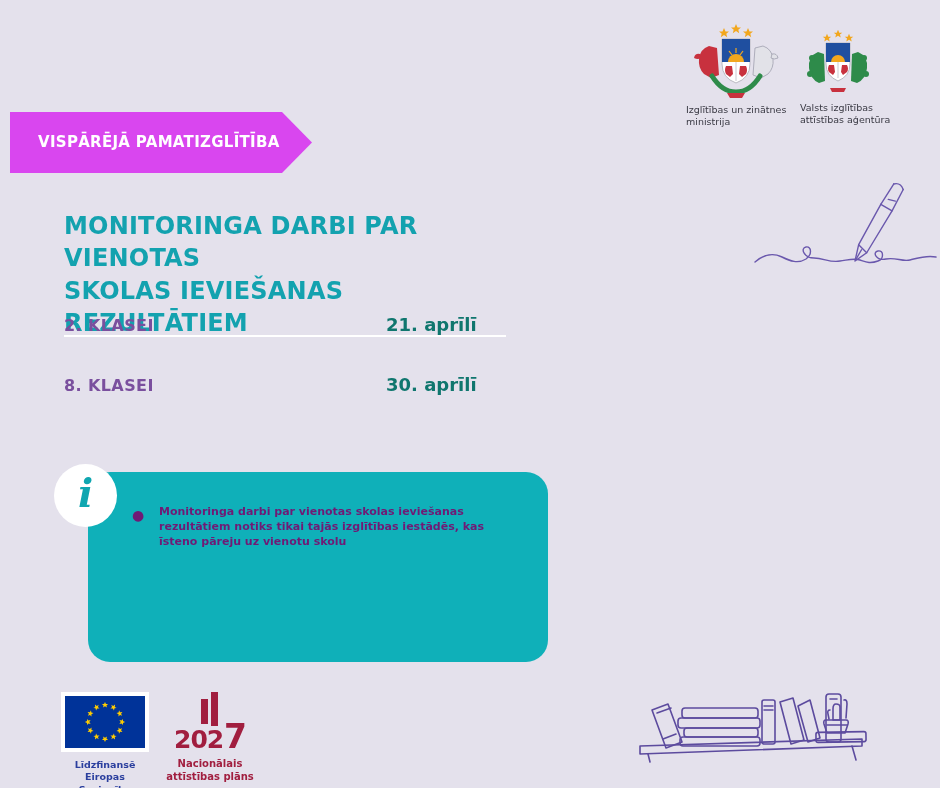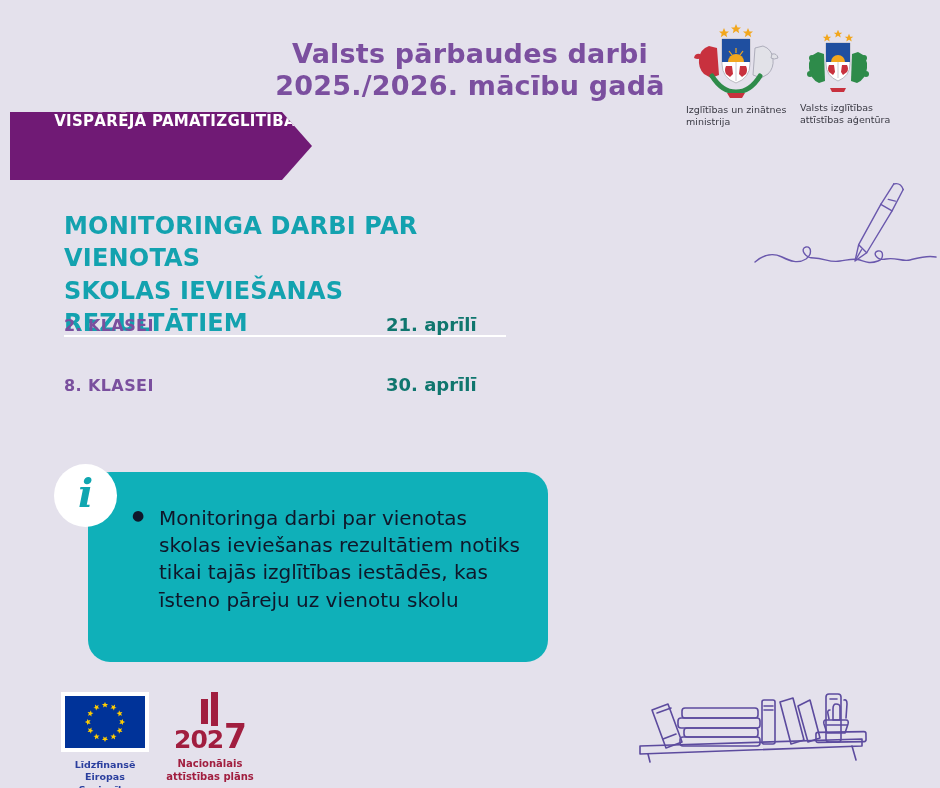--- a/index.html
+++ b/index.html
@@ -11,42 +11,42 @@
   .title { position:absolute; left:260px; top:38px; width:420px; text-align:center;
            color:#7b4f9f; font-weight:bold; font-size:27px; line-height:1.2; letter-spacing:.2px; }
 
   
   .logo-block { position:absolute; text-align:left; }
   .logo-ministry { left:686px; top:24px; width:110px; }
   .logo-viaa { left:800px; top:30px; width:96px; }
   .logo-caption { font-size:9.5px; color:#3a3a44; line-height:1.25; margin-top:2px; font-weight:normal; }
 
   
-  .banner { position:absolute; left:10px; top:112px; width:302px; height:68px; background:#701a75;
+  .banner { position:absolute; left:10px; top:112px; width:302px; height:61px; background:#d946ef;
             clip-path:polygon(0 0, calc(100% - 30px) 0, 100% 50%, calc(100% - 30px) 100%, 0 100%);
-            display:flex; justify-content:center; padding-left:28px; }
+            display:flex; flex-direction:column; justify-content:center; padding-left:28px; }
   .banner span { color:#fff; font-weight:bold; font-size:15px; line-height:1.32; letter-spacing:.3px; }
 
   
   .heading { position:absolute; left:64px; top:210px; width:440px; color:#13a2af;
              font-weight:bold; font-size:24px; line-height:1.35; letter-spacing:.2px; }
 
   
   .schedule { position:absolute; left:64px; top:279px; width:442px; }
   .sched-row { height:58px; display:flex; align-items:flex-end;gap:12px; }
   .sched-row.divided { border-bottom:2px solid #ffffff; }
   .sched-label { width:310px; color:#7a4f9e; font-weight:bold; font-size:16px; letter-spacing:.4px; }
   .sched-date { color:#0f766e; font-weight:bold; font-size:18px;margin-top:32px; }
 
   
   .infobox { position:absolute; left:88px; top:472px; width:460px; height:190px;
              background:#0fb0b9; border-radius:22px; z-index:1; }
   .infobox ul { list-style:none; padding:33px 22px 0 44px; }
-  .infobox li { position:relative; padding-left:27px; color:#0f172a; font-weight:normal;
-                font-size:20px; line-height:1.36; margin-bottom:17px; }
+  .infobox li { position:relative; padding-left:27px; color:#701a75; font-weight:bold;
+                font-size:11px; line-height:1.36; margin-bottom:17px; }
   .infobox li::before { content:"●"; position:absolute; left:0; top:1px; font-size:14px; }
   .info-circle { position:absolute; left:54px; top:464px; width:63px; height:63px; border-radius:50%;
                  background:#ffffff; z-index:2; display:flex; align-items:center; justify-content:center;
                  color:#0fa6b0; font-family:"DejaVu Serif","Liberation Serif",serif;
                  font-style:italic; font-weight:bold; font-size:40px; padding-bottom:6px; }
 
   
   .eu-block { position:absolute; left:58px; top:692px; width:94px; text-align:center; }
   .eu-caption { font-size:9.5px; font-weight:bold; color:#2b3f9e; line-height:1.3; margin-top:3px; }
   .nap-block { position:absolute; left:165px; top:690px; width:90px; text-align:center; }
@@ -54,24 +54,20 @@
 
   
   .bookshelf { position:absolute; left:630px; top:680px; }
   .pen-doodle { position:absolute; left:752px; top:158px; }
 </style>
 </head>
 <body>
 
 <div class="page">
 
-  <div class="title">
-    <div>Valsts pārbaudes darbi</div>
-    <div>2025./2026. mācību gadā</div>
-  </div>
 
   <div class="logo-block logo-ministry">
     <svg width="100" height="74" viewBox="0 0 100 74">
       <defs>
         <path id="lvstar" d="M0,-5 L1.5,-1.6 L5,-1.6 L2.3,0.7 L3.2,4.2 L0,2.1 L-3.2,4.2 L-2.3,0.7 L-5,-1.6 L-1.5,-1.6 Z"></path>
       </defs>
 
       <path d="M23,22 q-9,3 -10,13 q-1,9 5,15 l7,4 8,-3 -2,-27 z" fill="#c8313e"></path>
       <path d="M14,30 q-5,-1 -6,4 q4,2 7,0 z" fill="#c8313e"></path>
       <path d="M77,22 q9,3 10,13 q1,9 -5,15 l-7,4 -8,-3 2,-27 z" fill="#e2e2e8" stroke="#9f9fae" stroke-width="0.8"></path>

